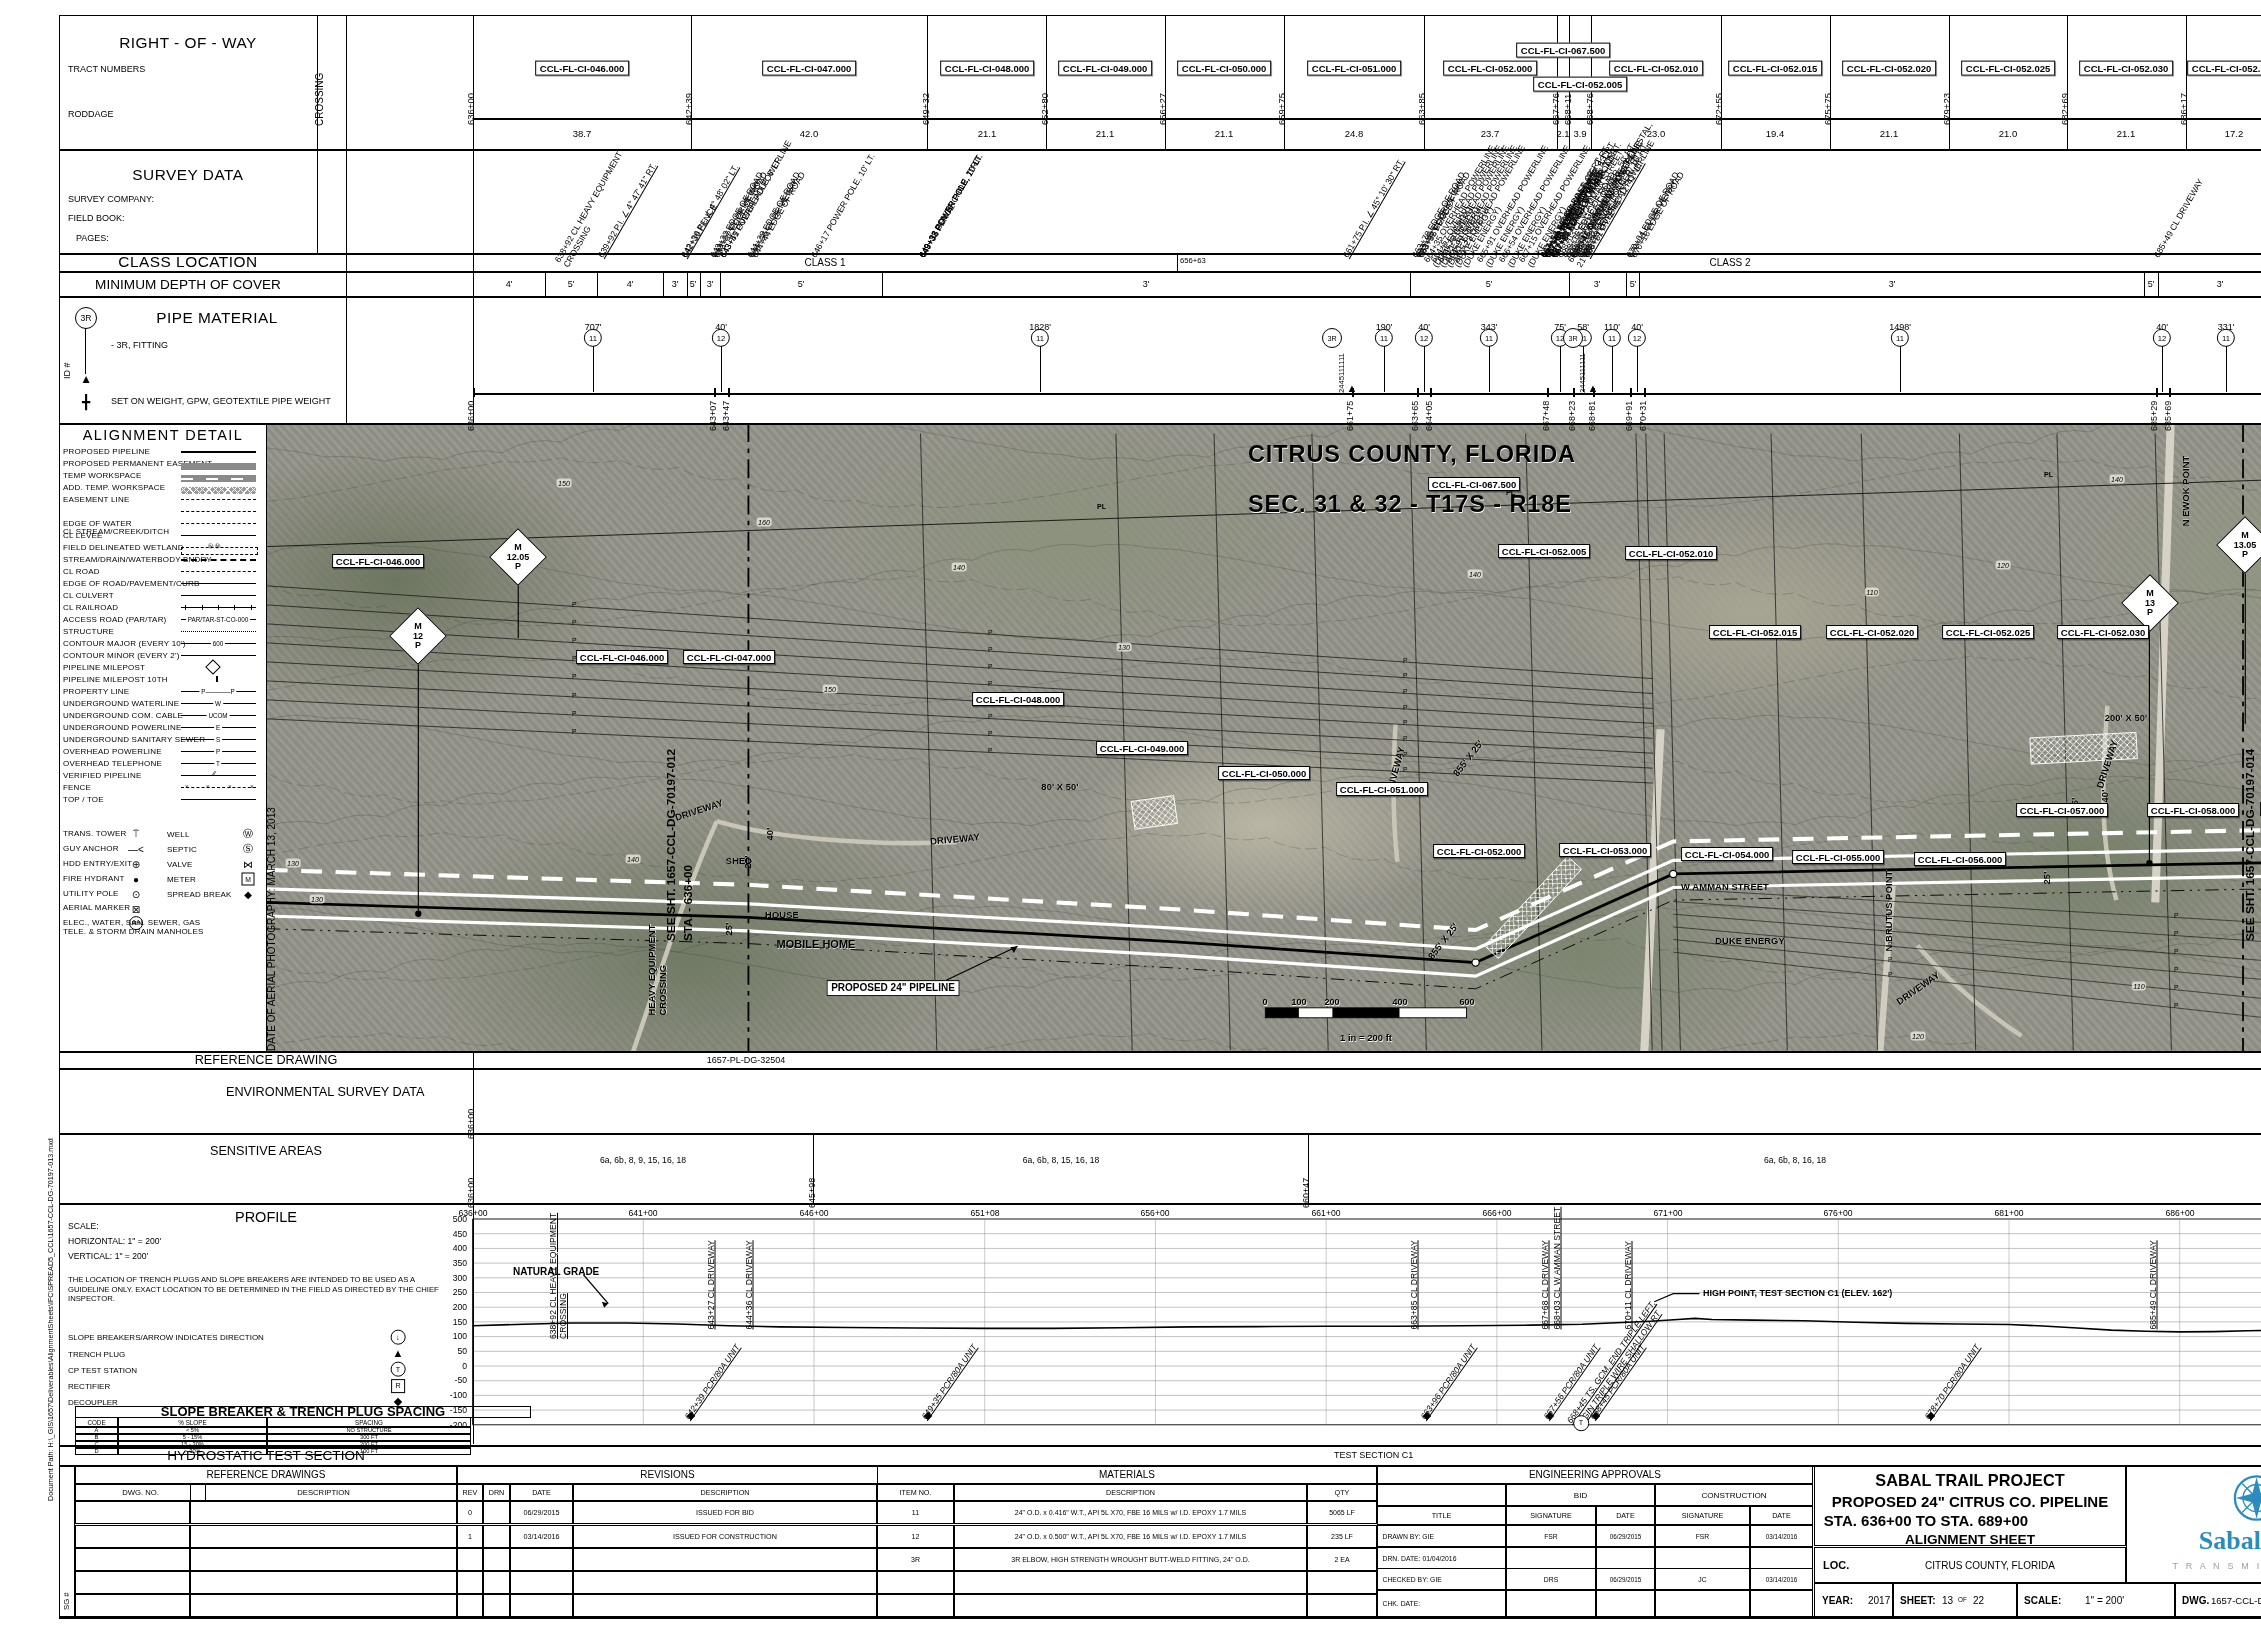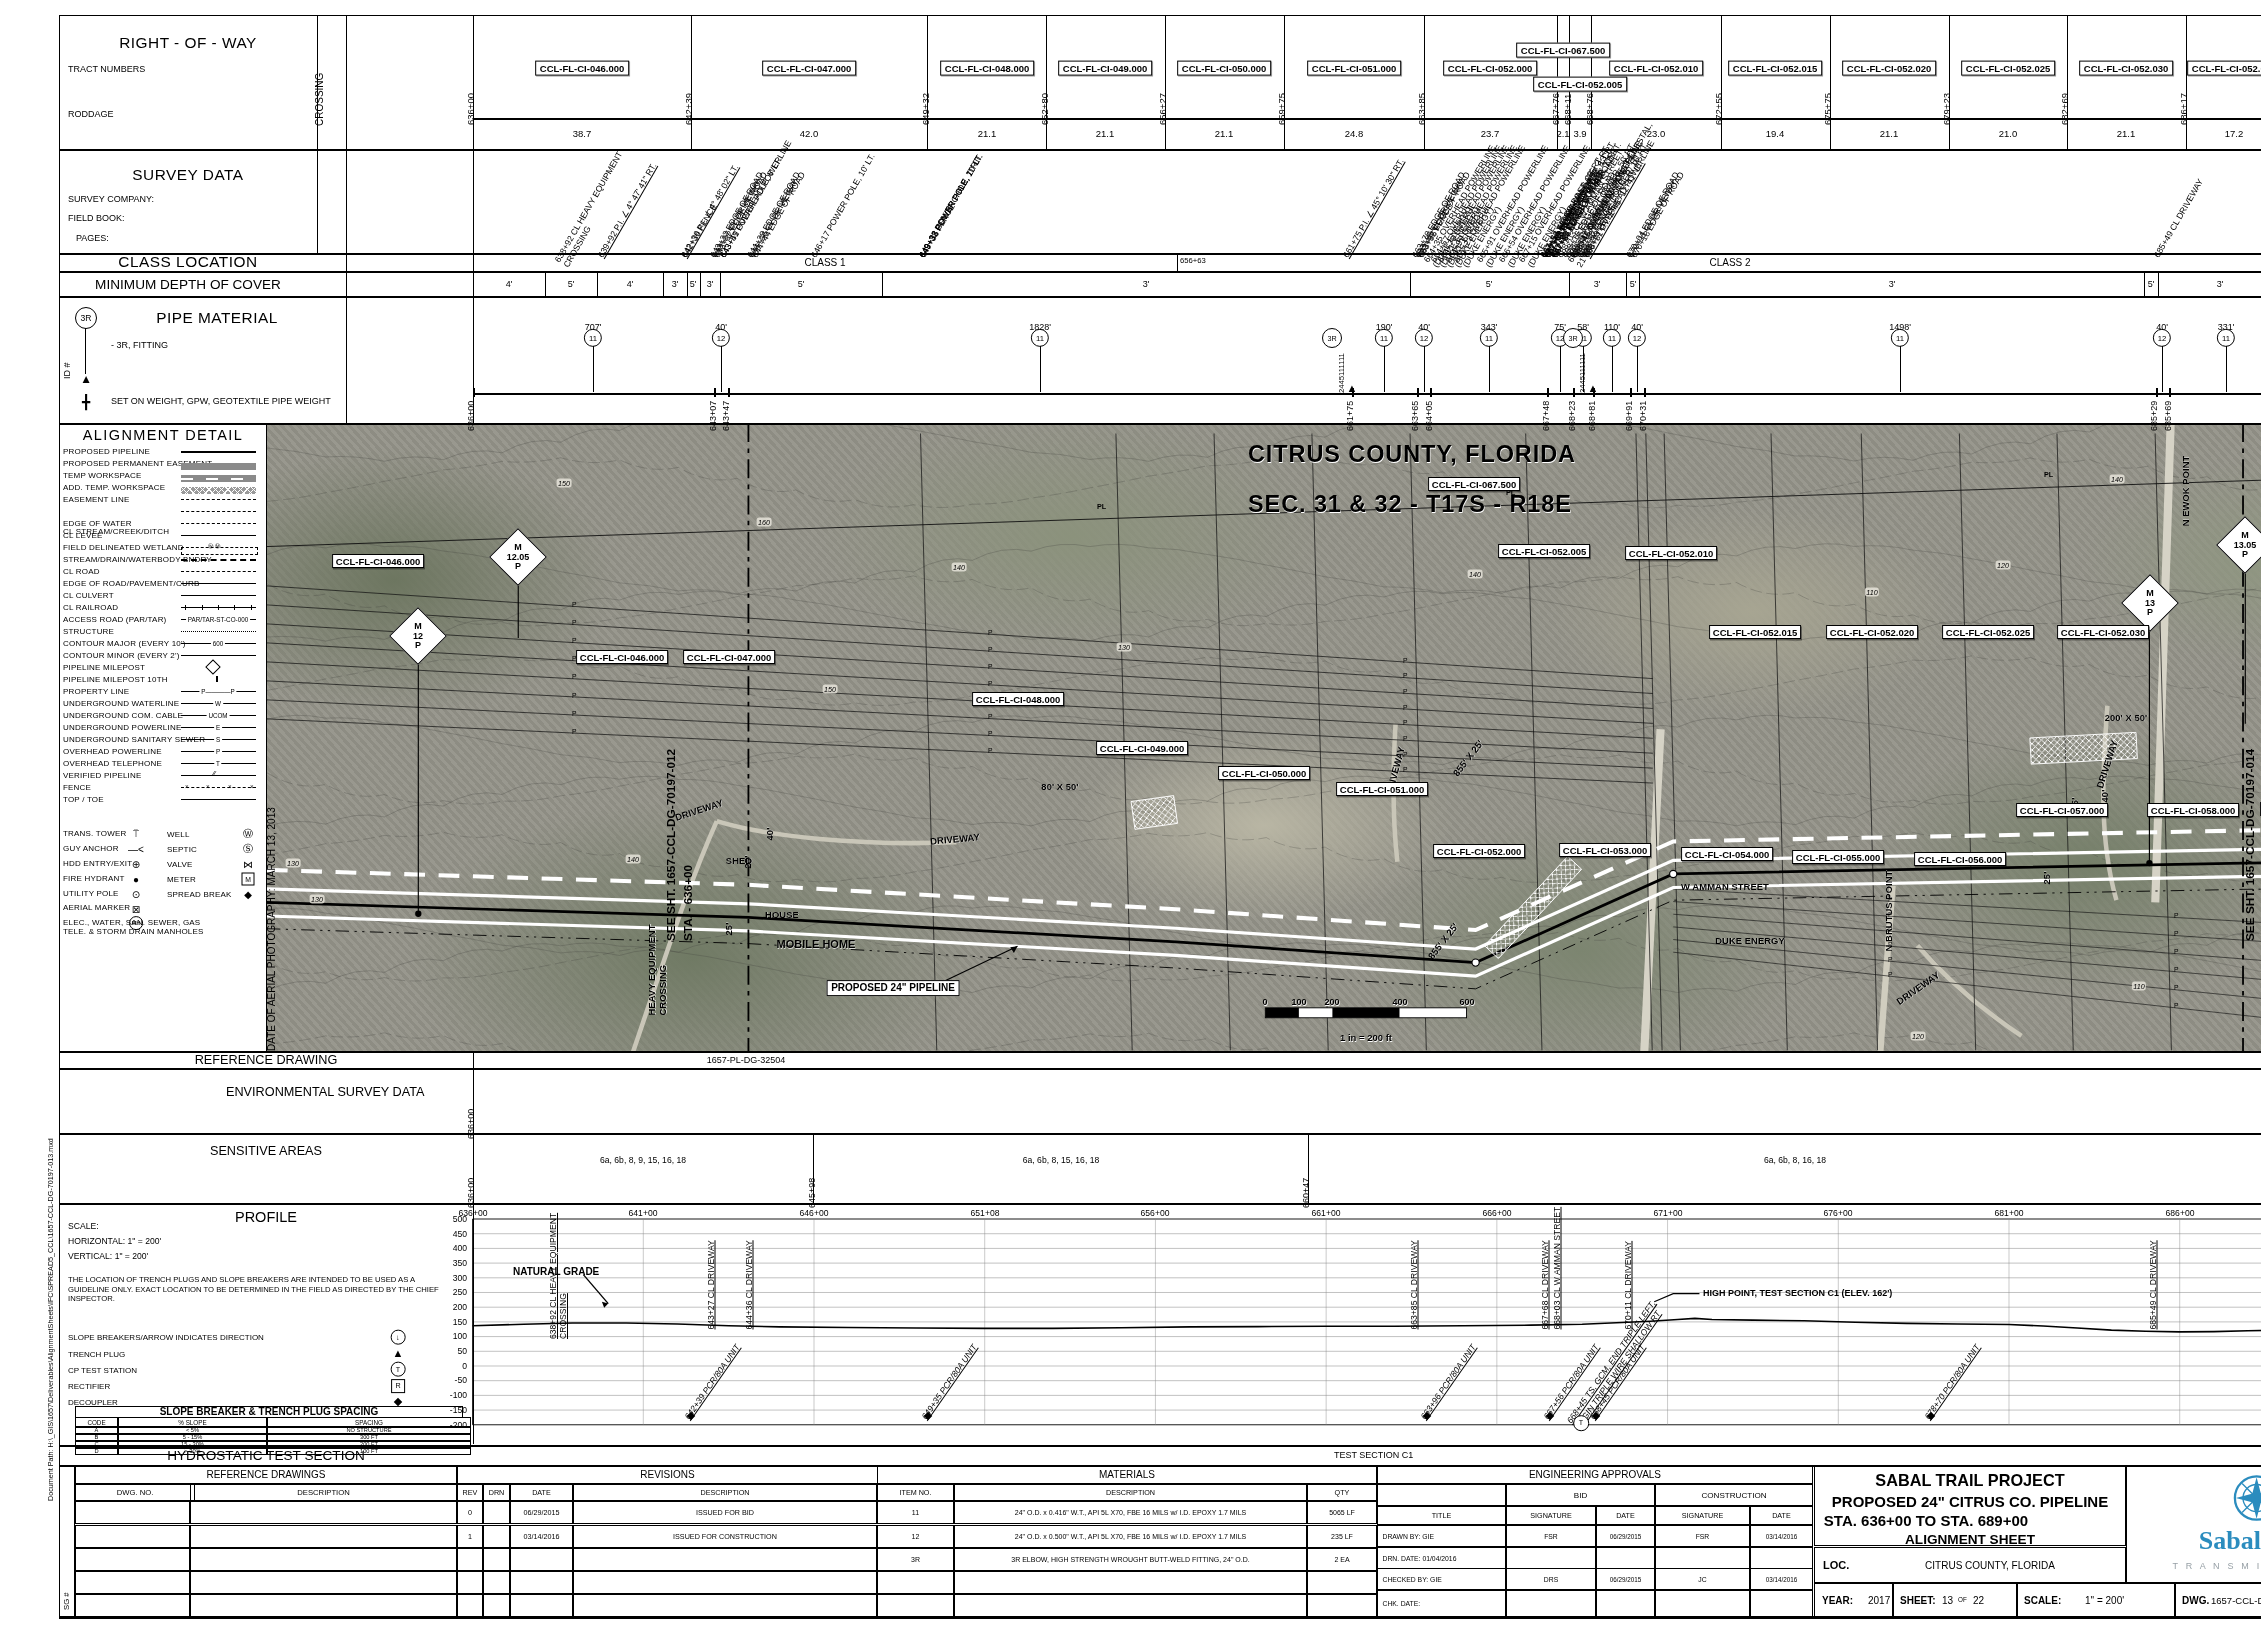--- a/index.html
+++ b/index.html
@@ -765,40 +765,40 @@
       <div class="lbl" style="left:68px;top:1333px;font-size:8px;width:317px;white-space:normal;">SLOPE BREAKERS/ARROW INDICATES DIRECTION</div>
       <div class="lbl" style="left:398px;top:1337px;transform:translate(-50%,-50%);width:12.7px;height:12.7px;border:0.9px solid #000;border-radius:50%;display:flex;align-items:center;justify-content:center;font-size:7.7px;">↓</div>
       <div class="lbl" style="left:68px;top:1350px;font-size:8px;width:317px;white-space:normal;">TRENCH PLUG</div>
       <div class="lbl" style="left:398px;top:1353px;transform:translate(-50%,-50%);font-size:11px;">▲</div>
       <div class="lbl" style="left:68px;top:1366px;font-size:8px;width:317px;white-space:normal;">CP TEST STATION</div>
       <div class="lbl" style="left:398px;top:1369px;transform:translate(-50%,-50%);width:12.7px;height:12.7px;border:0.9px solid #000;border-radius:50%;display:flex;align-items:center;justify-content:center;font-size:7.2px;">T</div>
       <div class="lbl" style="left:68px;top:1382px;font-size:8px;width:317px;white-space:normal;">RECTIFIER</div>
       <div class="lbl" style="left:398px;top:1386px;transform:translate(-50%,-50%);width:11.8px;height:11.8px;border:0.9px solid #000;display:flex;align-items:center;justify-content:center;font-size:7.2px;">R</div>
       <div class="lbl" style="left:68px;top:1398px;font-size:8px;width:317px;white-space:normal;">DECOUPLER</div>
       <div class="lbl" style="left:398px;top:1402px;transform:translate(-50%,-50%) rotate(45deg);width:5.9px;height:5.9px;background:#000;"></div>
-      <div class="tcell" style="left:75px;top:1406px;width:388px;height:11.8px;font-weight:bold;font-size:10px;">SLOPE BREAKER &amp; TRENCH PLUG SPACING</div>
+      <div class="tcell" style="left:75px;top:1406px;width:456px;height:11.8px;font-weight:bold;font-size:13px;">SLOPE BREAKER &amp; TRENCH PLUG SPACING</div>
       <div class="tcell" style="left:75px;top:1417px;width:43px;height:10px;font-size:6.3px;">CODE</div>
       <div class="tcell" style="left:118px;top:1417px;width:149px;height:10px;font-size:6.3px;">% SLOPE</div>
       <div class="tcell" style="left:267px;top:1417px;width:204px;height:10px;font-size:6.3px;">SPACING</div>
       <div class="tcell" style="left:75px;top:1427px;width:43px;height:6.8px;font-size:5.7px;border-width:0.5px;">A</div>
       <div class="tcell" style="left:118px;top:1427px;width:149px;height:6.8px;font-size:5.7px;border-width:0.5px;">&lt; 5%</div>
       <div class="tcell" style="left:267px;top:1427px;width:204px;height:6.8px;font-size:5.7px;border-width:0.5px;">NO STRUCTURE</div>
       <div class="tcell" style="left:75px;top:1434px;width:43px;height:6.8px;font-size:5.7px;border-width:0.5px;">B</div>
       <div class="tcell" style="left:118px;top:1434px;width:149px;height:6.8px;font-size:5.7px;border-width:0.5px;">5 - 15%</div>
       <div class="tcell" style="left:267px;top:1434px;width:204px;height:6.8px;font-size:5.7px;border-width:0.5px;">300 FT</div>
       <div class="tcell" style="left:75px;top:1441px;width:43px;height:6.8px;font-size:5.7px;border-width:0.5px;">C</div>
       <div class="tcell" style="left:118px;top:1441px;width:149px;height:6.8px;font-size:5.7px;border-width:0.5px;">15 - 30%</div>
       <div class="tcell" style="left:267px;top:1441px;width:204px;height:6.8px;font-size:5.7px;border-width:0.5px;">200 FT</div>
       <div class="tcell" style="left:75px;top:1448px;width:43px;height:6.8px;font-size:5.7px;border-width:0.5px;">D</div>
       <div class="tcell" style="left:118px;top:1448px;width:149px;height:6.8px;font-size:5.7px;border-width:0.5px;">&gt; 30%</div>
       <div class="tcell" style="left:267px;top:1448px;width:204px;height:6.8px;font-size:5.7px;border-width:0.5px;">100 FT</div>
       <div class="tcell" style="left:59px;top:1465px;width:16px;height:152px;font-size:8.6px;"></div>
       <div class="vtext" style="left:71px;top:1601px;font-size:7.7px;">SG #</div>
       <div class="tcell" style="left:75px;top:1465px;width:382px;height:19px;font-size:10px;">REFERENCE DRAWINGS</div>
-      <div class="tcell" style="left:75px;top:1484px;width:120px;height:17px;font-size:7.7px;">DWG. NO.</div>
+      <div class="tcell" style="left:75px;top:1484px;width:131px;height:17px;font-size:7.7px;">DWG. NO.</div>
       <div class="tcell" style="left:190px;top:1484px;width:267px;height:17px;font-size:7.7px;">DESCRIPTION</div>
       <div class="tcell" style="left:75px;top:1501px;width:115px;height:23px;font-size:8.6px;"></div>
       <div class="tcell" style="left:190px;top:1501px;width:267px;height:23px;font-size:8.6px;"></div>
       <div class="tcell" style="left:75px;top:1525px;width:115px;height:23px;font-size:8.6px;"></div>
       <div class="tcell" style="left:190px;top:1525px;width:267px;height:23px;font-size:8.6px;"></div>
       <div class="tcell" style="left:75px;top:1548px;width:115px;height:23px;font-size:8.6px;"></div>
       <div class="tcell" style="left:190px;top:1548px;width:267px;height:23px;font-size:8.6px;"></div>
       <div class="tcell" style="left:75px;top:1571px;width:115px;height:23px;font-size:8.6px;"></div>
       <div class="tcell" style="left:190px;top:1571px;width:267px;height:23px;font-size:8.6px;"></div>
       <div class="tcell" style="left:75px;top:1594px;width:115px;height:23px;font-size:8.6px;"></div>

